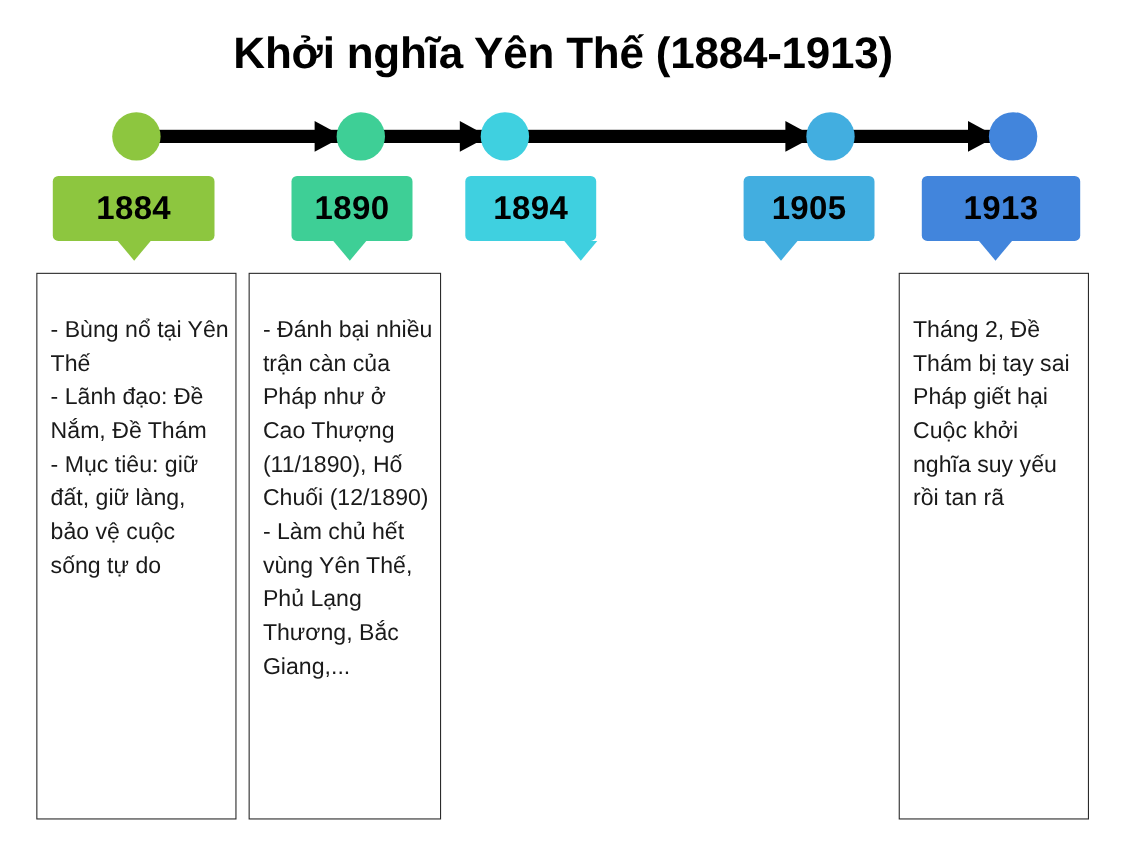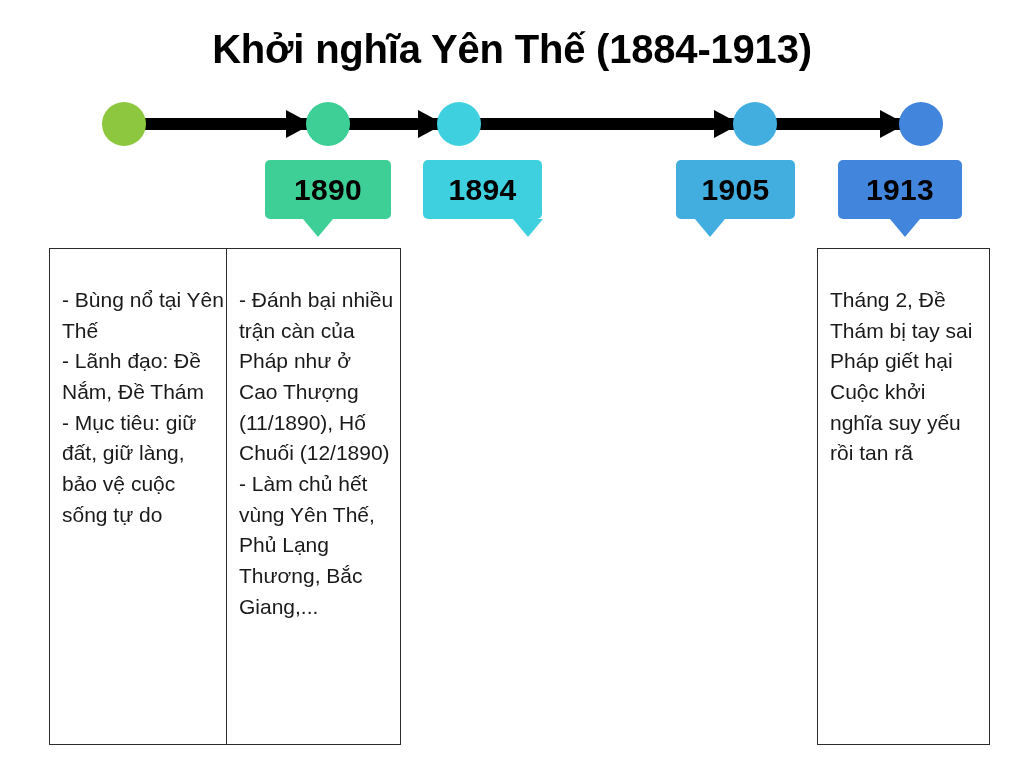--- a/index.html
+++ b/index.html
@@ -137,42 +137,46 @@
       </g>
     </svg>
   </div>
 
   <div class="node-dot" style="left:102px; background:#8DC63F;"></div>
   <div class="node-dot" style="left:306px; background:#3ECF96;"></div>
   <div class="node-dot" style="left:437px; background:#3FD0E0;"></div>
   <div class="node-dot" style="left:733px; background:#42AEE0;"></div>
   <div class="node-dot" style="left:899px; background:#4285DC;"></div>
 
+  <div class="year-badge" style="left:48px; top:160px; width:147px; background:#8DC63F;">
+    <span class="year-label">1884</span>
+    <span class="badge-tail" style="left:59px; top:59px; border-top:18px solid #8DC63F;"></span>
+  </div>
 
-  <div class="year-badge" style="left:265px; top:160px; width:126px; background:#3ECF96;">
+  <div class="year-badge" style="left:265px; top:160px; width:110px; background:#3ECF96;">
     <span class="year-label">1890</span>
     <span class="badge-tail" style="left:38px; top:59px; border-top:18px solid #3ECF96;"></span>
   </div>
 
   <div class="year-badge" style="left:423px; top:160px; width:119px; background:#3FD0E0;">
     <span class="year-label">1894</span>
     <span class="badge-tail" style="left:90px; top:59px; border-top:18px solid #3FD0E0;"></span>
   </div>
 
   <div class="year-badge" style="left:676px; top:160px; width:119px; background:#42AEE0;">
     <span class="year-label">1905</span>
     <span class="badge-tail" style="left:19px; top:59px; border-top:18px solid #42AEE0;"></span>
   </div>
 
-  <div class="year-badge" style="left:838px; top:160px; width:124px; background:#4285DC;">
+  <div class="year-badge" style="left:838px; top:160px; width:144px; background:#4285DC;">
     <span class="year-label">1913</span>
     <span class="badge-tail" style="left:52px; top:59px; border-top:18px solid #4285DC;"></span>
   </div>
 
-  <div class="desc-box" style="left:33px; width:182px;margin-left:16px;">
+  <div class="desc-box" style="left:33px; width:182px;">
     <div class="desc-text">- Bùng nổ tại Yên Thế
 - Lãnh đạo: Đề Nắm, Đề Thám
 - Mục tiêu: giữ đất, giữ làng, bảo vệ cuộc sống tự do</div>
   </div>
 
   <div class="desc-box" style="left:226px; width:175px;padding-left:40px;">
     <div class="desc-text">- Đánh bại nhiều trận càn của Pháp như ở Cao Thượng (11/1890), Hố Chuối (12/1890)
 - Làm chủ hết vùng Yên Thế, Phủ Lạng Thương, Bắc Giang,...</div>
   </div>
 

